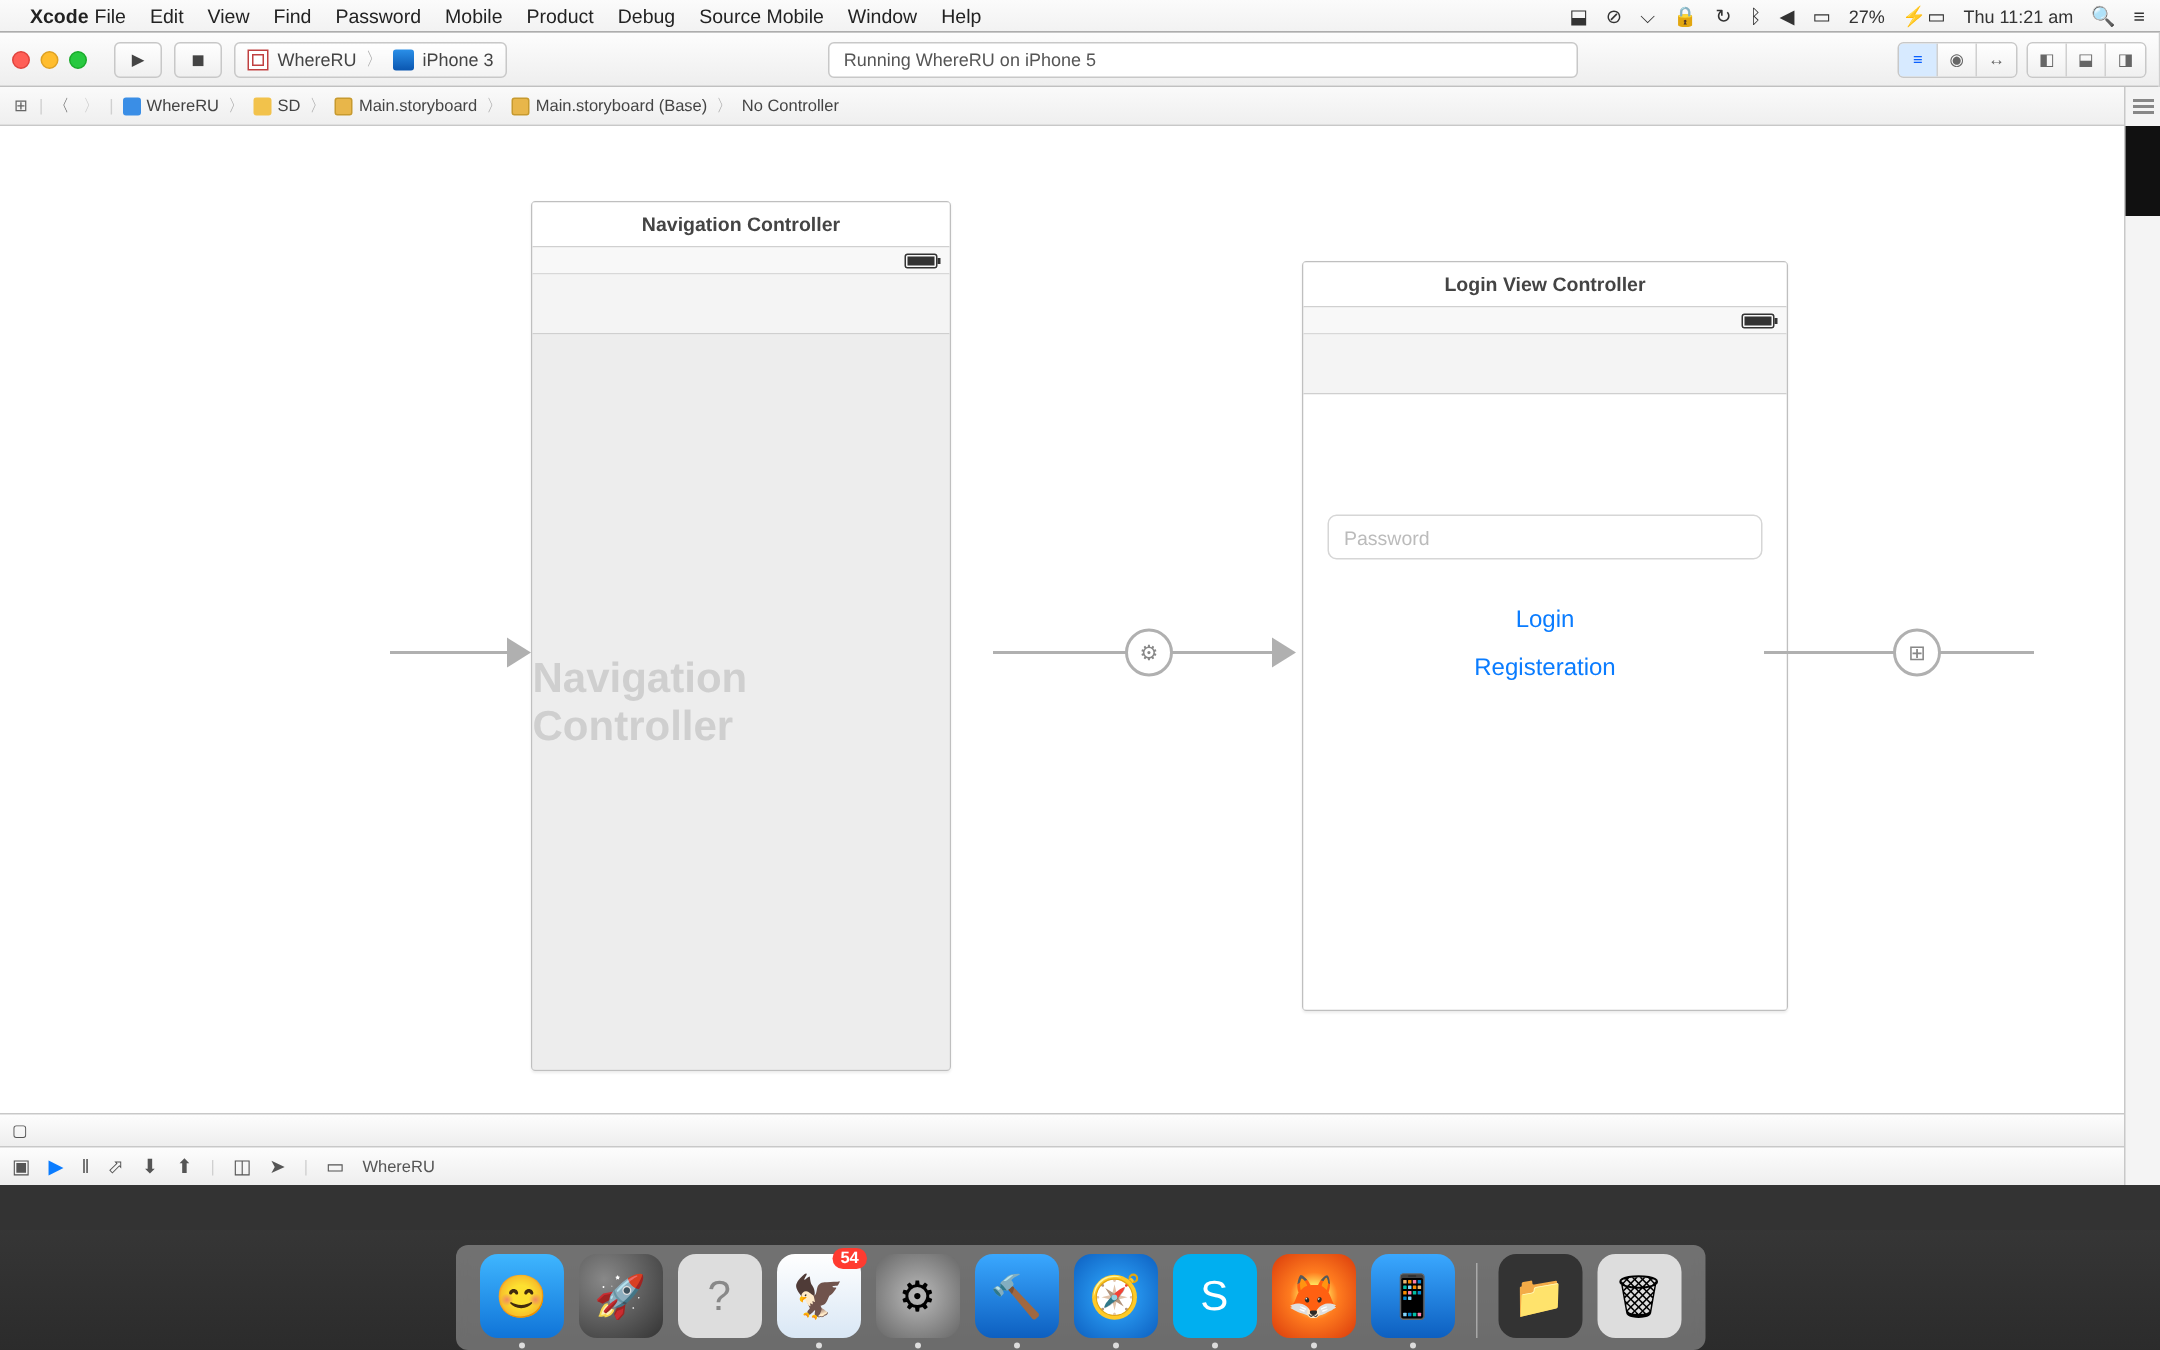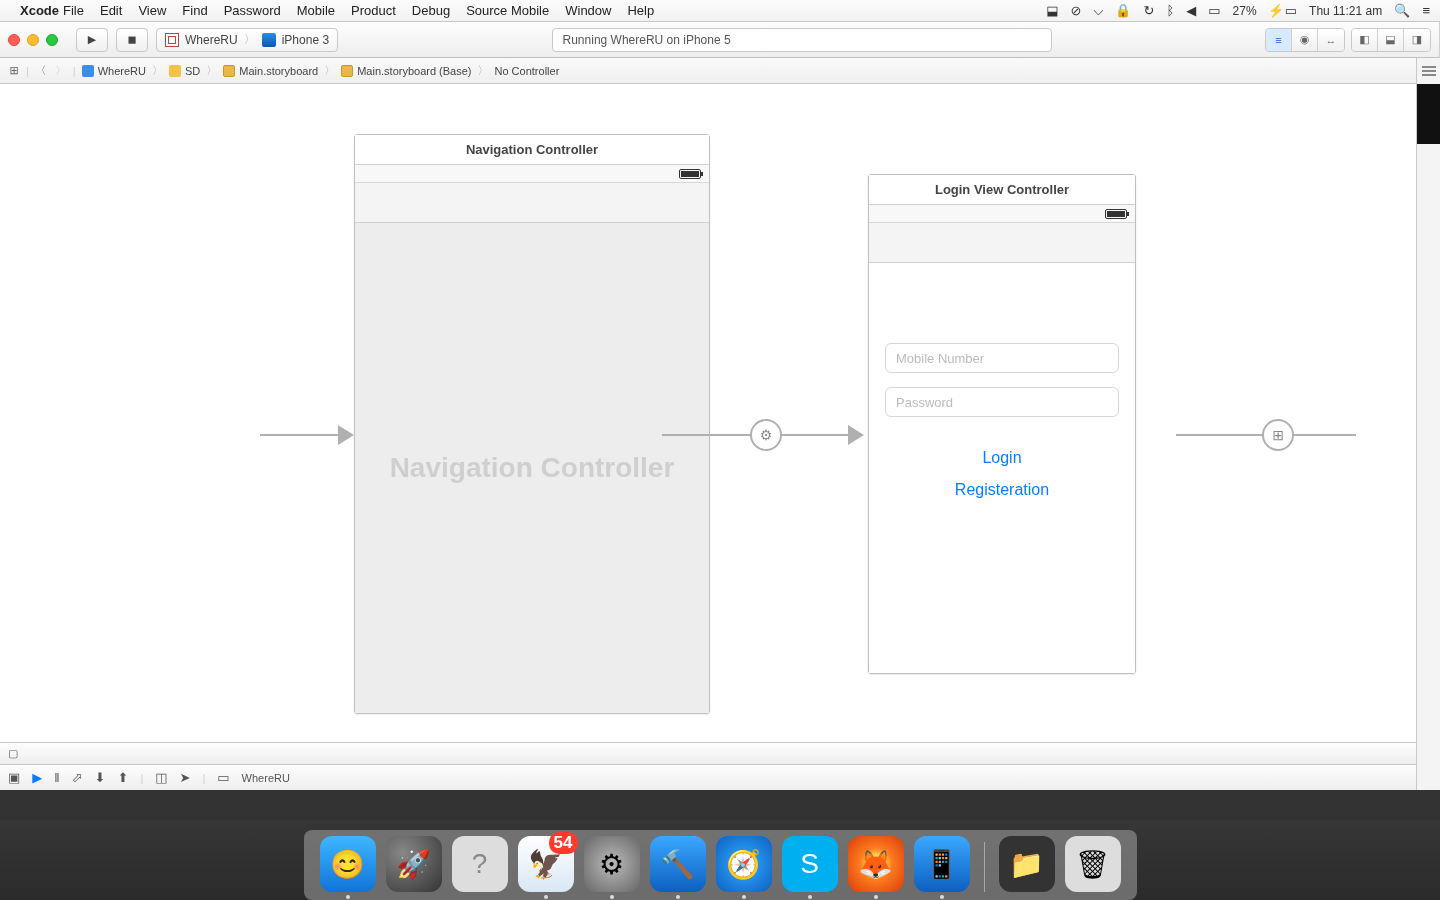--- a/index.html
+++ b/index.html
@@ -78,21 +78,21 @@
 .rightpanel .hamb{ margin:8px auto; width:14px; height:2px; background:#888; box-shadow:0 4px 0 #888, 0 8px 0 #888;}
 .rightpanel .darkblock{position:absolute; top:26px; left:0; right:0; height:60px; background:#111;}
 
 
 .dock-area { position:absolute; left:0; right:0; bottom:0; height:110px; display:flex; justify-content:center; align-items:flex-end;}
 .dock-reflection{position:absolute; left:0; right:0; bottom:0; height:80px; background:linear-gradient(rgba(60,60,60,0.3),rgba(40,40,40,0.7));}
 .dock { position:relative; display:flex; align-items:flex-end; gap:10px; padding:6px 16px 8px; background:rgba(230,230,230,0.35); border-radius:8px; backdrop-filter:blur(4px);}
 .dock .dicon { width:56px; height:56px; border-radius:12px; display:flex; align-items:center; justify-content:center; font-size:28px; position:relative;}
 .dock .dicon .dot{position:absolute; bottom:-7px; left:50%; transform:translateX(-50%); width:4px; height:4px; border-radius:50%; background:#ddd;}
 .dock .sep { width:1px; height:50px; background:rgba(255,255,255,0.4); margin:0 4px;}
-.badge{position:absolute; top:-4px; right:-4px; background:#ff3b30; color:#fff; font-size:17px; font-weight:bold; border-radius:10px; padding:1px 5px;}
+.badge{position:absolute; top:-4px; right:-4px; background:#ff3b30; color:#fff; font-size:11px; font-weight:bold; border-radius:10px; padding:1px 5px;}
 .di-finder{background:linear-gradient(#3fb6ff,#1074d8);}
 .di-launch{background:radial-gradient(circle at 30% 30%,#888,#333);}
 .di-help{background:#ddd;color:#888;}
 .di-mail{background:linear-gradient(#fff,#d9e7f5);}
 .di-settings{background:radial-gradient(circle,#bbb,#666);}
 .di-xcode{background:linear-gradient(#3aa8ff,#0d5fc0);}
 .di-safari{background:radial-gradient(circle,#fff 20%,#2a9df4 22%,#0d5fc0);}
 .di-skype{background:#00aff0;color:#fff;}
 .di-firefox{background:radial-gradient(circle,#ffde5a 20%,#ff7c1f 40%,#d93a0b);}
 .di-sim{background:linear-gradient(#3aa8ff,#0d5fc0);}
@@ -197,49 +197,46 @@
         <span>No Controller</span>
       </span>
   </div>
 
   <div class="canvas-area">
     <div class="canvas-inner">
 
       <div class="arrow-line" style="top:350px; left:260px; width:80px;"></div>
       <div class="arrow-head" style="top:341px; left:338px;"></div>
 
-      <div class="scene nav-controller" style="top:50px; left:354px; width:356px;">
+      <div class="scene nav-controller" style="top:50px; left:354px; width:280px;">
         <div class="scene-title">Navigation Controller</div>
         <div class="statusbar">
             <span class="battery">
               <span class="fill"></span>
             </span>
           </div>
         <div class="navbar"></div>
         <div class="body">
           <div class="placeholder">Navigation Controller</div>
         </div>
       </div>
 
       <div class="arrow-line" style="top:350px; left:662px; width:200px;"></div>
       <div class="segue-circle" style="top:335px; left:750px;">⚙</div>
       <div class="arrow-head" style="top:341px; left:848px;"></div>
 
-      <div class="scene login-scene" style="top:90px; left:868px; width:268px;">
+      <div class="scene login-scene" style="top:90px; left:868px; width:324px;">
         <div class="scene-title">Login View Controller</div>
         <div class="statusbar">
             <span class="battery">
               <span class="fill"></span>
             </span>
           </div>
         <div class="navbar"></div>
         <div class="body">
-          <div class="textfield">
-              <span>Mobile Number</span>
-            </div>
           <div class="textfield">
               <span>Password</span>
             </div>
           <div class="ios-button">Login</div>
           <div class="ios-button" style="margin-top:0">Registeration</div>
         </div>
       </div>
 
       <div class="arrow-line" style="top:350px; left:1176px; width:180px;"></div>
       <div class="segue-circle" style="top:335px; left:1262px;">⊞</div>

